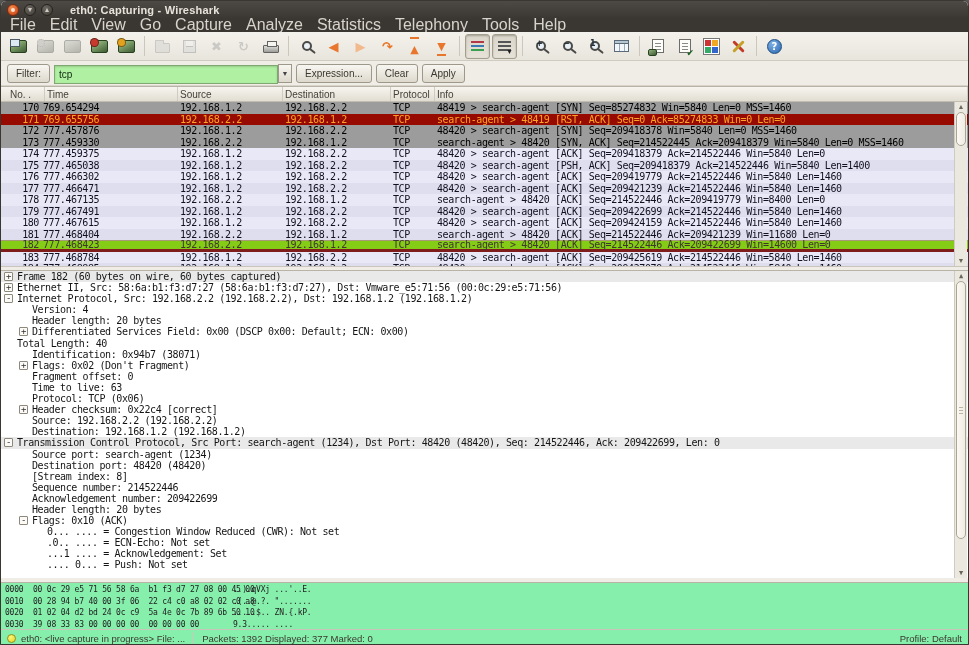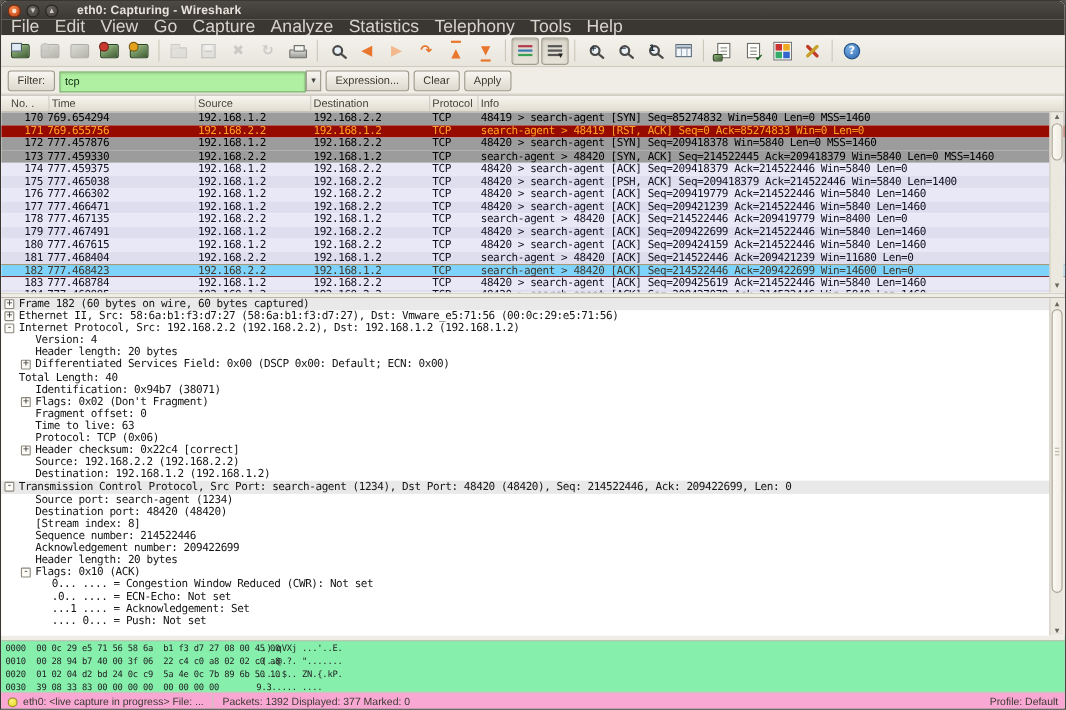--- a/index.html
+++ b/index.html
@@ -76,37 +76,37 @@
   .ph{font-size:10px;color:#45423A;line-height:15px;border-right:1px solid #CFCBC0;overflow:hidden;white-space:nowrap;flex:none;}
   .ph0{width:44px;padding-left:9px;} .ph1{width:133px;padding-left:2px;} .ph2{width:105px;padding-left:2px;}
   .ph3{width:108px;padding-left:2px;} .ph4{width:44px;padding-left:2px;} .ph5{flex:1;padding-left:2px;}
   .plbody{height:164px;overflow:hidden;font-family:"DejaVu Sans Mono","Liberation Mono",monospace;}
   .prow{height:11.5px;line-height:11.5px;display:flex;font-size:10px;letter-spacing:-.4px;white-space:nowrap;}
   .pc{overflow:hidden;flex:none;}
   .pc0{width:40px;text-align:right;padding-right:2px;} .pc1{width:137px;padding-left:2px;} .pc2{width:105px;padding-left:2px;}
   .pc3{width:108px;padding-left:2px;} .pc4{width:44px;padding-left:2px;} .pc5{flex:1;padding-left:2px;}
   .st-a{background:#E8E8F7;color:#101020;} .st-b{background:#DEDEEF;color:#101020;}
   .st-gray{background:#9C9C9C;color:#000;} .st-rst{background:#960A00;color:#FFA424;}
-  .st-sel{background:#7dd3fc;color:#3E382C;border-top:1px solid #A89A76;border-bottom:1px solid #7f1d1d;}
+  .st-sel{background:#84cc16;color:#3E382C;border-top:1px solid #A89A76;border-bottom:3px solid #7f1d1d;align-items:center;}
   
   .splitter{height:5px;flex:none;background:#EFEDE6;border-top:1px solid #C9C5BA;border-bottom:1px solid #B8B3A6;}
   
   .details{height:307px;flex:none;background:#fff;overflow:hidden;position:relative;
            font-family:"DejaVu Sans Mono","Liberation Mono",monospace;}
   .drow{height:11.1px;line-height:11.1px;font-size:10px;letter-spacing:-.4px;white-space:nowrap;color:#141414;position:relative;}
   .drow.hl{background:#E9E9E9;}
   .exp{position:absolute;top:1px;width:9px;height:9px;border:1px solid #8C887C;background:#FBFAF7;color:#333;
        font-size:9px;line-height:7px;text-align:center;border-radius:1px;font-family:"DejaVu Sans Mono",monospace;}
   
   .hexpane{height:51px;flex:none;background:#86efac;border-top:4px solid #EFEDE6;overflow:hidden;
            font-family:"DejaVu Sans Mono","Liberation Mono",monospace;padding:2px 0 0 4px;box-shadow:inset 0 1px 0 #B8B3A6;}
   .hxrow{height:11.5px;line-height:11.5px;font-size:8px;letter-spacing:-.2px;color:#222;white-space:pre;display:flex;}
   .hx-off{width:28px;flex:none;} .hx-hex{width:200px;flex:none;} .hx-ascii{flex:none;}
   
-  .statusbar{height:17px;flex:none;background:#f9a8d4;border-top:1px solid #C9C5BA;display:flex;align-items:center;
+  .statusbar{height:17px;flex:none;background:#86efac;border-top:1px solid #C9C5BA;display:flex;align-items:center;
              font-size:9.5px;color:#3B382F;padding:0 6px;}
   .sdot{width:9px;height:9px;border-radius:50%;background:radial-gradient(circle at 35% 30%,#FBF47A,#E8D51E);
         border:1px solid #94901E;margin-right:5px;flex:none;}
   .ssep{width:1px;height:12px;background:#CBC7BB;margin:0 8px;}
   .sspacer{flex:1;}
   .sright{}
   
   .sb{position:absolute;right:1px;width:13px;background:#EBE8DF;border-left:1px solid #CFCBC0;}
   .sb-arrow{position:absolute;left:0;right:0;height:10px;font-size:7px;color:#6A665C;text-align:center;line-height:10px;}
   .sb-thumb{position:absolute;left:1px;right:1px;background:linear-gradient(90deg,#FBF9F3,#EFECE3);

